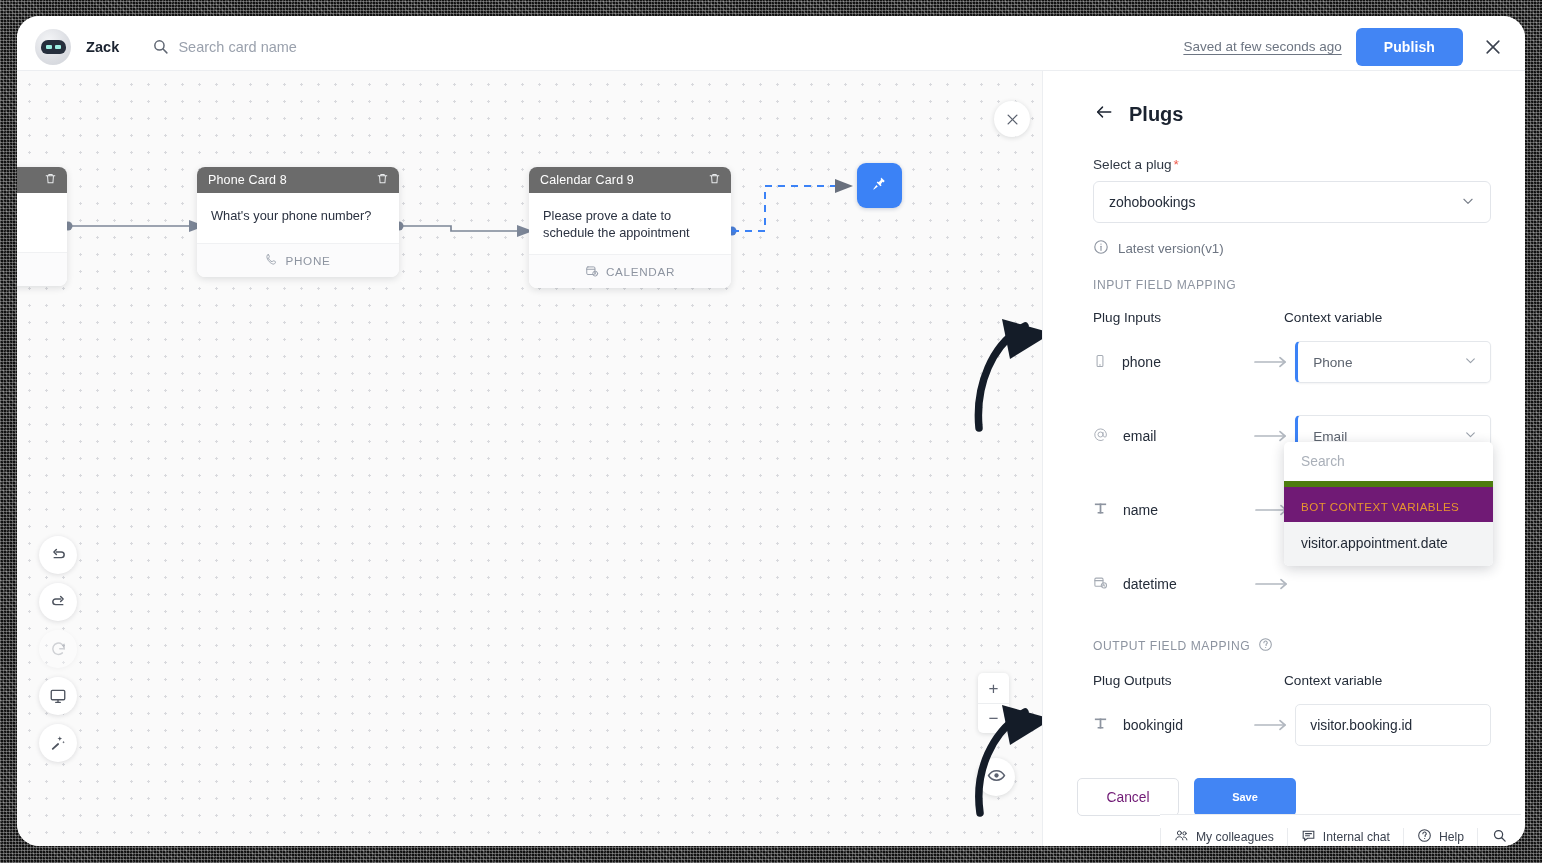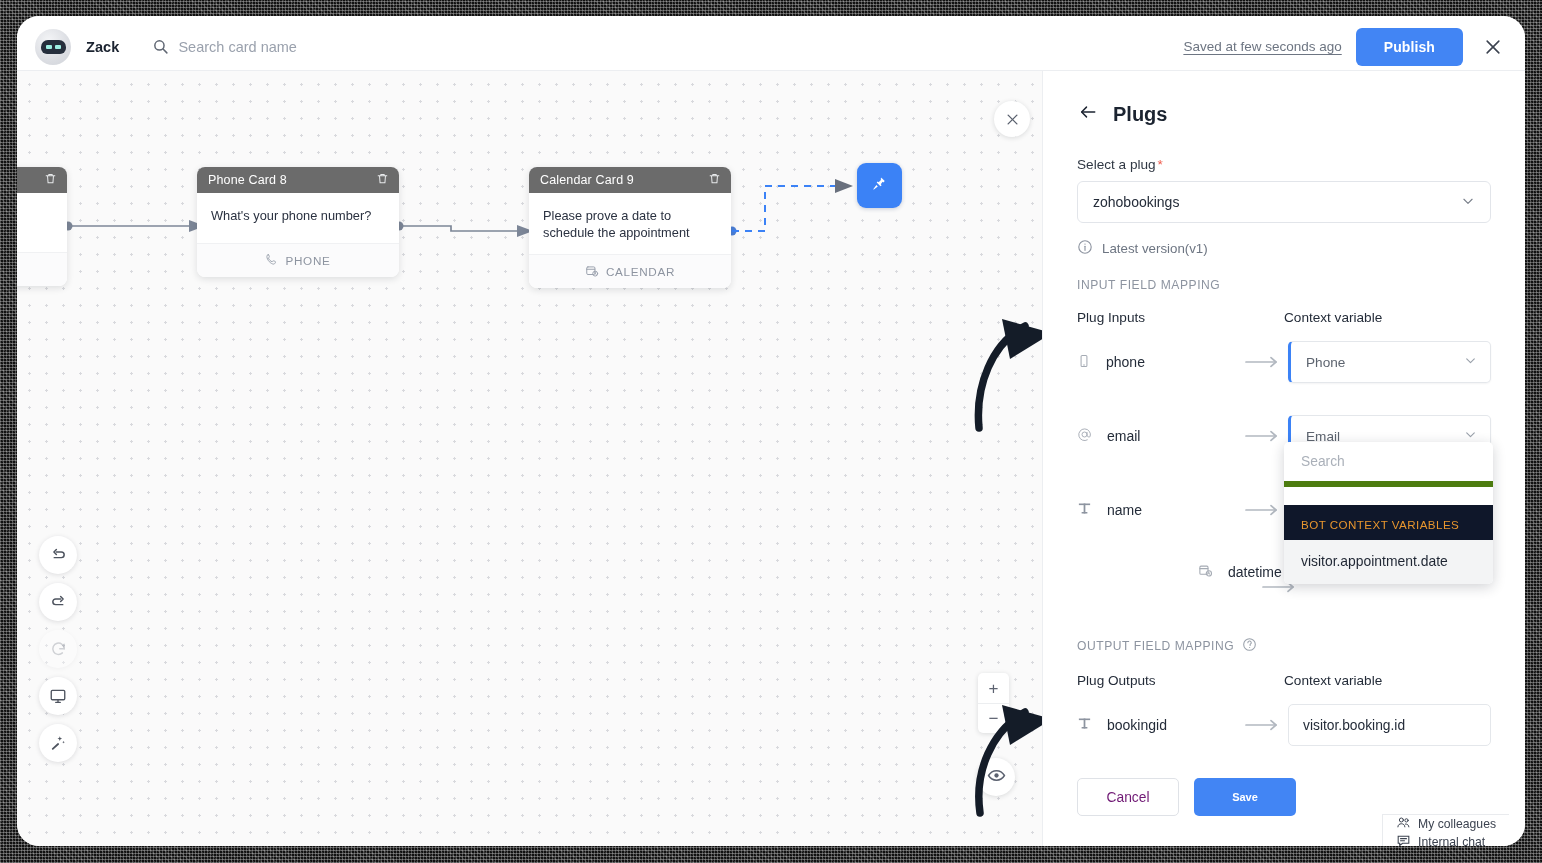--- a/index.html
+++ b/index.html
@@ -173,21 +173,21 @@
 
   
   #annotations { position: absolute; inset: 0; pointer-events: none; z-index: 7; }
 
   
   #panel {
     position: absolute; right: 0; top: 55px;
     width: 483px; height: 775px;
     background: #fff;
     border-left: 1px solid #eceef1;
-    padding: 32px 34px 0 34px;
+    padding: 32px 34px 0 50px;
     overflow: visible;
   }
   #panel-title {
     display: flex; align-items: center; gap: 14px;
     font-size: 20px; font-weight: 700; color: #1b2330;
   }
   .field-label {
     margin-top: 31px; font-size: 13.6px; color: #303844;
   }
   .req { color: #ef5b4c; margin-left: 2px; }
@@ -246,24 +246,23 @@
   #ctx-search {
     height: 45px; display: flex; align-items: center;
     padding: 0 17px; border-bottom: 6px solid #4d7c0f;
   }
   #ctx-search input {
     border: none; outline: none; font-family: inherit;
     font-size: 13.8px; color: #303844; width: 100%; background: transparent;
   }
   #ctx-search input::placeholder { color: #aab0b9; }
   .dd-group {
-    background: #0f172a; color: #e8962e;
+    background: #701a75; color: #e8962e;
     font-size: 11.6px; letter-spacing: .45px;
     padding: 13px 17px 9px 17px;
-    margin-top: 18px;
   }
   .dd-item {
     padding: 13px 17px 15px 17px; font-size: 13.9px; color: #1f2633;
     background: #f3f4f5; cursor: pointer;
   }
 
   
   #panel-actions {
     position: absolute; left: 34px; bottom: 30px;
     display: flex; gap: 15px;
@@ -274,24 +273,24 @@
     cursor: pointer;
   }
   #save-btn {
     width: 102px; height: 38px; border: none; border-radius: 5px;
     background: #4285f4; color: #fff; font-family: inherit;
     font-size: 11px; font-weight: 700; cursor: pointer;
   }
 
   
   #bottom-bar {
-    position: absolute; right: 16px; bottom: 0;
+    position: absolute; right: 4px; bottom: 0;
     height: 32px; background: #fff;
     border-top: 1px solid #e9ebee;
-    display: flex; align-items: flex-start; flex-direction: column;
+    display: flex; align-items: flex-end;
   }
   .bb-item {
     display: flex; align-items: center; gap: 7px;
     padding: 0 13px; font-size: 12.2px; color: #3c4350;
     border-left: 1px solid #e9ebee; cursor: pointer;
   }
   .bb-item.icon-only { padding: 0 14px; }
 </style>
 </head>
 <body>
@@ -586,21 +585,21 @@
       </div>
       <div class="arrow">
         <svg width="36" height="12" viewBox="0 0 36 12" fill="none" stroke="#b2b8c0" stroke-width="1.7" stroke-linecap="round" stroke-linejoin="round">
           <line x1="1" y1="6" x2="31" y2="6"></line>
             <polyline points="26,1.6 31,6 26,10.4"></polyline>
         </svg>
       </div>
       <div style="width:207px;"></div>
     </div>
 
-    <div class="map-row" style="margin-top:32px;flex-direction:column;">
+    <div class="map-row" style="margin-top:32px;">
       <div class="plug-field">
         <span>
           <svg width="15" height="15" viewBox="0 0 24 24" fill="none" stroke="#a5abb4" stroke-width="1.7" stroke-linecap="round">
             <rect x="3" y="5" width="13" height="13" rx="1.8"></rect>
               <line x1="3" y1="9" x2="16" y2="9"></line>
             <circle cx="17.4" cy="16.6" r="4.2"></circle>
               <path d="M17.4 14.7v2l1.4 1"></path>
           </svg>
         </span>
         <span>datetime</span>

